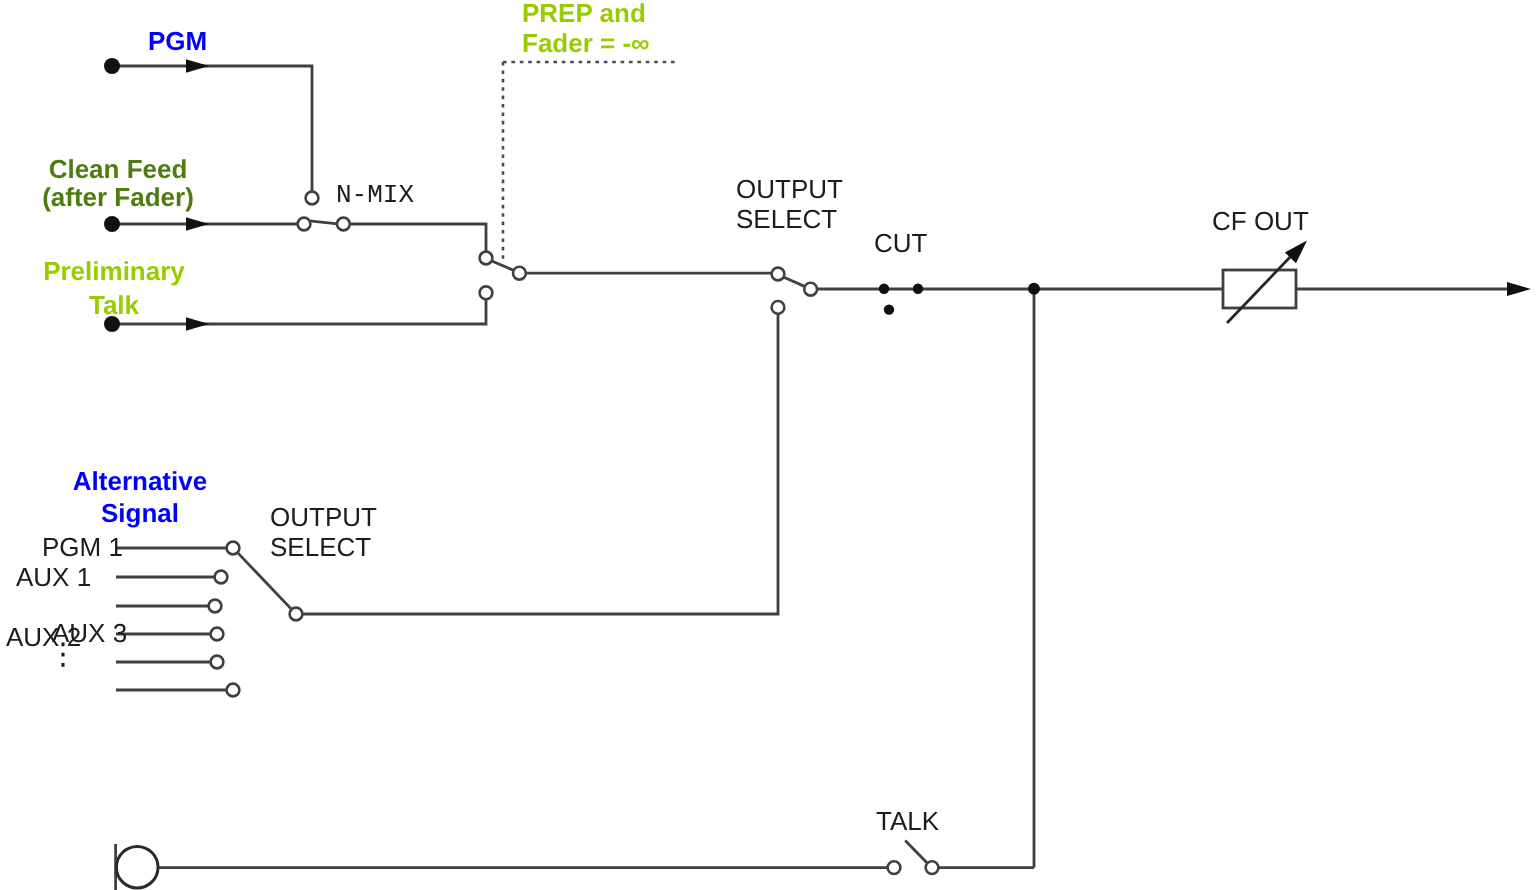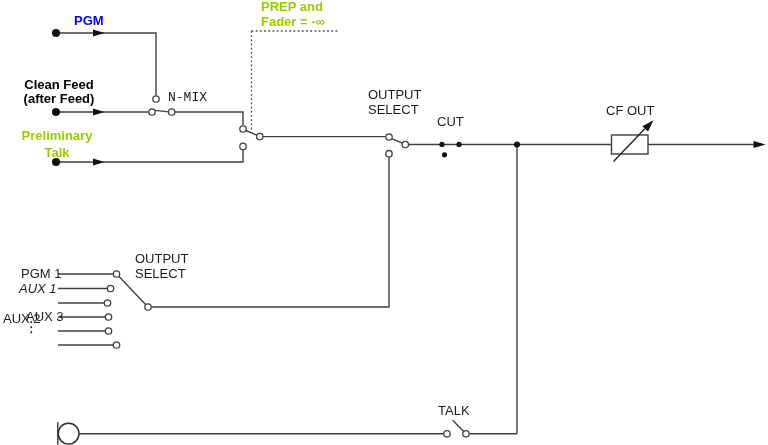--- a/index.html
+++ b/index.html
@@ -4,21 +4,21 @@
 <style>
   html,body{margin:0;padding:0;background:#fff;}
   .stage{
     position:relative;width:768px;height:445px;background:#fff;overflow:hidden;
     font-family:"Liberation Sans","DejaVu Sans",sans-serif;color:#1c1c1c;
   }
   .stage svg{position:absolute;left:0;top:0;}
   .lbl{position:absolute;font-size:13px;line-height:15px;white-space:pre;color:#1c1c1c;}
   .center{text-align:center;}
   .blue{color:#0000FF;font-weight:bold;padding-left:35px;}
-  .red{color:#000000;font-weight:bold;}
+  .red{color:#4d7c0f;font-weight:bold;}
   .green{color:#99CC00;font-weight:bold;}
   .ellipsis{font-family:"DejaVu Sans",sans-serif;font-size:15px;line-height:15px;}
 </style>
 </head>
 <body>
 
 <div class="stage">
 
   <svg width="768" height="445" viewBox="0 0 768 445">
 
@@ -96,39 +96,40 @@
       <polygon points="93,108.6 93,115.4 104.5,112"></polygon>
       <polygon points="93,158.6 93,165.4 104.5,162"></polygon>
       <polygon points="753.5,141 753.5,148 765.5,144.5"></polygon>
     </g>
 
     <circle cx="68.6" cy="433.6" r="10.4" fill="#ffffff" stroke="#2b2b2b" stroke-width="1.5"></circle>
   </svg>
 
   <div class="lbl blue" style="left:39px;top:13px;">PGM</div>
 
-  <div class="lbl red center" style="left:17px;top:78px;width:84px;line-height:13.5px;"><span>Clean Feed</span><br><span>(after Feed)</span></div>
+  <div class="lbl red center" style="left:17px;top:78px;width:84px;line-height:13.5px;"><span>Clean Feed</span><br><span>(after Fader)</span></div>
 
   <div class="lbl green" style="left:261px;top:0px;line-height:14.5px;"><span>PREP and</span><br><span>Fader = -∞</span></div>
 
   <div class="lbl green center" style="left:16px;top:128px;width:82px;line-height:16.5px;"><span>Preliminary</span><br><span>Talk</span></div>
 
   <div class="lbl" style="left:168px;top:89.5px;font-family:Liberation Mono, monospace;">N-MIX</div>
 
   <div class="lbl" style="left:368px;top:86.5px;"><span>OUTPUT</span><br><span>SELECT</span></div>
 
   <div class="lbl" style="left:437px;top:101.5px;margin-top:12px;">CUT</div>
 
   <div class="lbl" style="left:606px;top:103px;">CF OUT</div>
 
+  <div class="lbl blue center" style="left:0px;top:232.5px;width:70px;line-height:16px;"><span>Alternative</span><br><span>Signal</span></div>
 
   <div class="lbl" style="left:135px;top:251px;"><span>OUTPUT</span><br><span>SELECT</span></div>
 
   <div class="lbl" style="left:21px;top:266px;">PGM 1</div>
-  <div class="lbl" style="left:19px;top:280.5px;font-style:italic;">AUX 1</div>
+  <div class="lbl" style="left:8px;top:280.5px;">AUX 1</div>
   <div class="lbl" style="left:3px;top:295px;margin-top:16px;">AUX 2</div>
   <div class="lbl" style="left:9px;top:309px;margin-left:17px;">AUX 3</div>
   <div class="lbl ellipsis" style="left:24px;top:320px;">⋮</div>
 
 
   <div class="lbl" style="left:438px;top:403px;">TALK</div>
 
 </div>
 
 </body></html>

